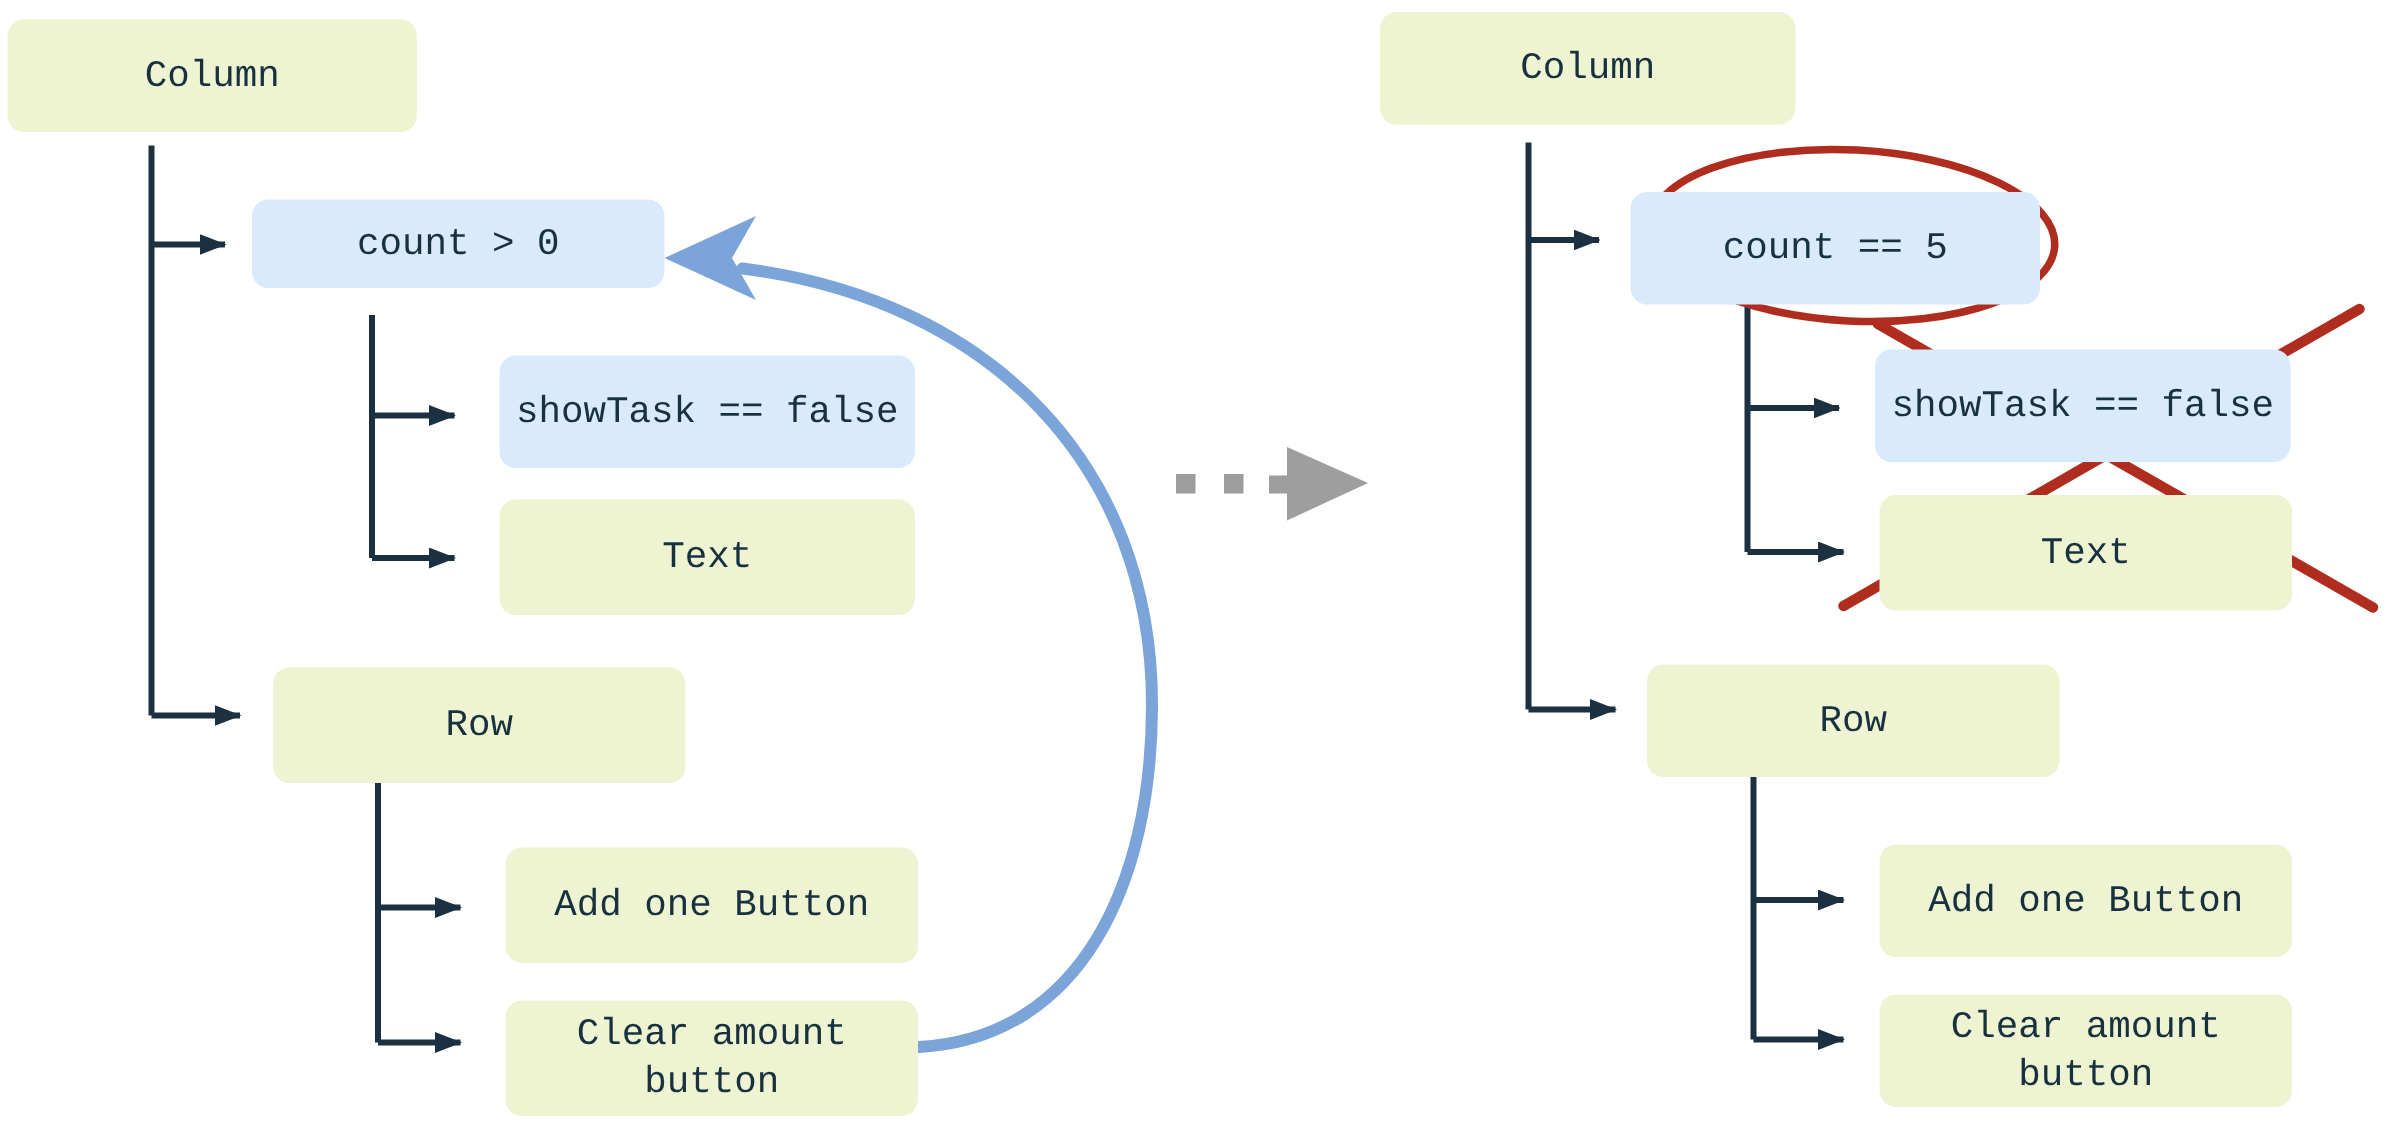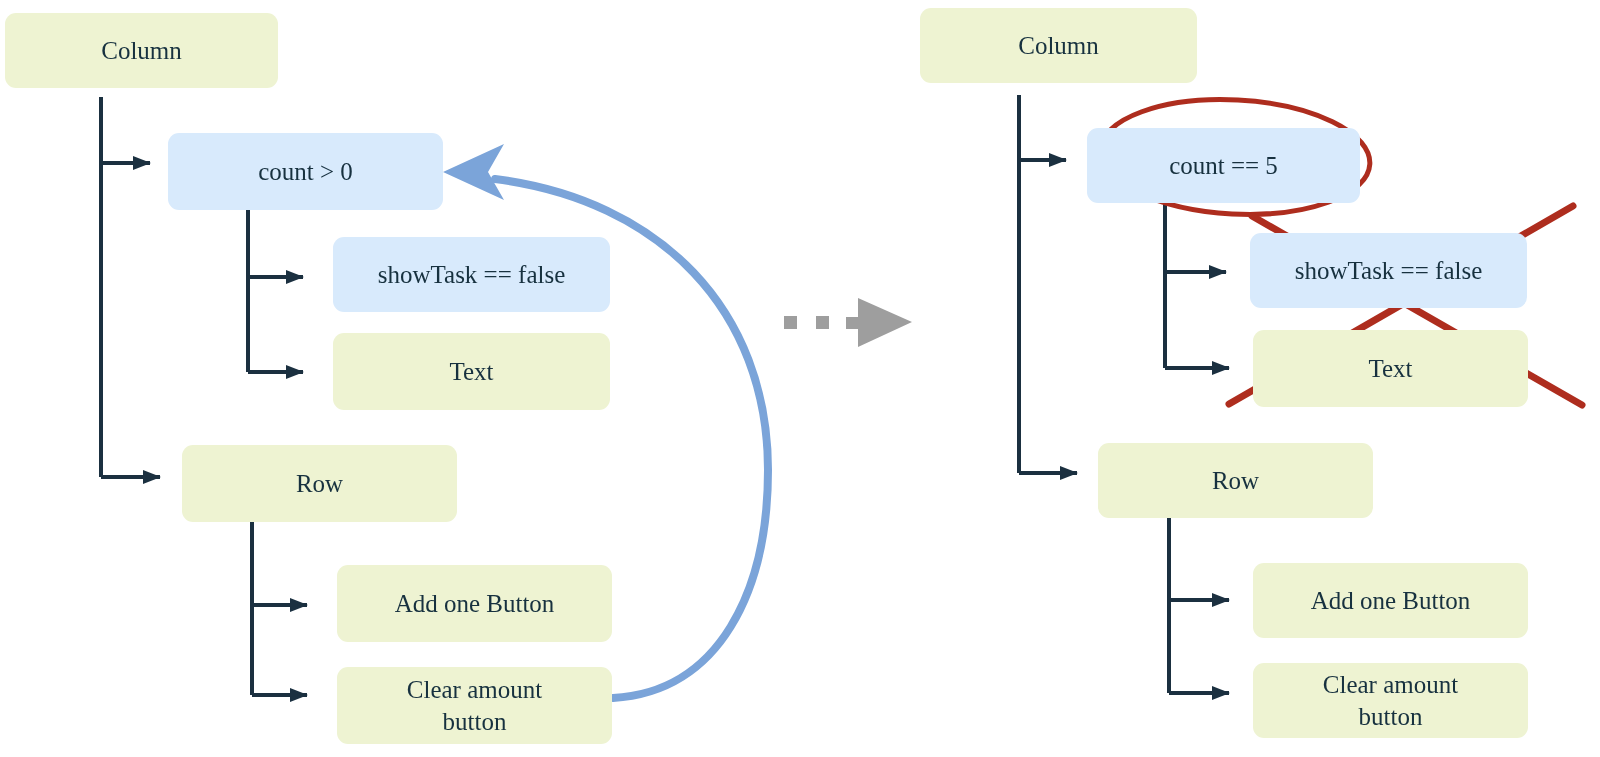--- a/index.html
+++ b/index.html
@@ -5,21 +5,21 @@
   html, body {
     margin: 0;
     padding: 0;
     background: #ffffff;
   }
   .canvas {
     position: relative;
     width: 1600px;
     height: 757px;
     background: #ffffff;
-    font-family: Liberation Serif, serif;
+    font-family: Liberation Mono, monospace;
     overflow: hidden;
   }
   .overlay {
     position: absolute;
     left: 0;
     top: 0;
     width: 1600px;
     height: 757px;
     pointer-events: none;
   }
@@ -113,21 +113,21 @@
     <g>
       <ellipse class="red-ellipse" cx="1235" cy="157" rx="135" ry="57" transform="rotate(3 1235 157)"></ellipse>
     </g>
     <g>
       <line class="red-line" x1="1252" y1="216" x2="1582" y2="405"></line>
       <line class="red-line" x1="1573" y1="206" x2="1229" y2="404"></line>
     </g>
   </svg>
 
   <div class="node green" style="left:5px;   top:13px;  width:273px; height:75px">Column</div>
-  <div class="node blue" style="left:168px; top:133px; width:275px; height:77px">count &gt; 0</div>
+  <div class="node blue" style="left:168px; top:133px; width:275px; height:59px">count &gt; 0</div>
   <div class="node blue" style="left:333px; top:237px; width:277px; height:75px">showTask == false</div>
   <div class="node green" style="left:333px; top:333px; width:277px; height:77px">Text</div>
   <div class="node green" style="left:182px; top:445px; width:275px; height:77px">Row</div>
   <div class="node green" style="left:337px; top:565px; width:275px; height:77px">Add one Button</div>
   <div class="node green" style="left:337px; top:667px; width:275px; height:77px">Clear amount
 button</div>
 
   <div class="node green" style="left:920px;  top:8px;   width:277px; height:75px">Column</div>
   <div class="node blue" style="left:1087px; top:128px; width:273px; height:75px">count == 5</div>
   <div class="node blue" style="left:1250px; top:233px; width:277px; height:75px">showTask == false</div>

